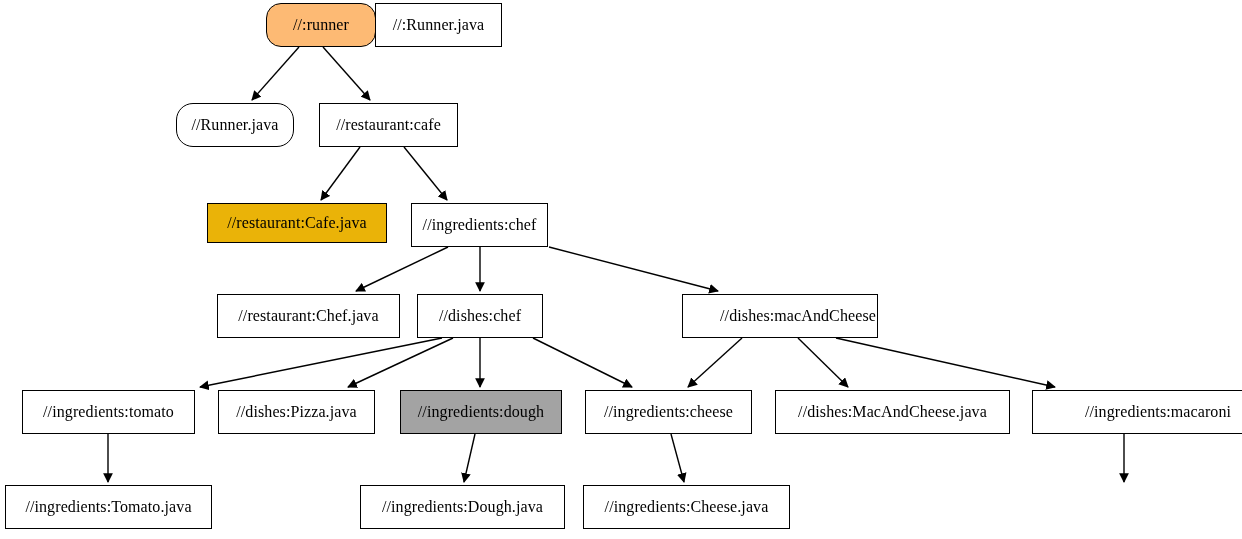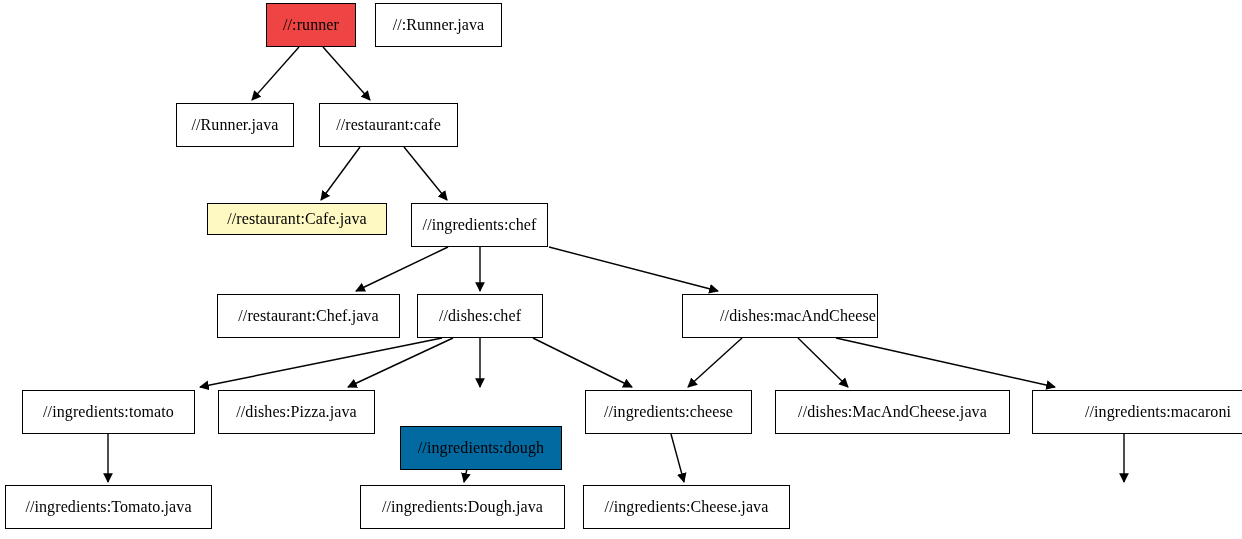--- a/index.html
+++ b/index.html
@@ -73,54 +73,54 @@
         <line x1="798" y1="338" x2="848" y2="387" stroke="#000000" stroke-width="1.4" marker-end="url(#arrow-head)"></line>
         <line x1="836" y1="338" x2="1055" y2="387" stroke="#000000" stroke-width="1.4" marker-end="url(#arrow-head)"></line>
         <line x1="108" y1="434" x2="108" y2="482" stroke="#000000" stroke-width="1.4" marker-end="url(#arrow-head)"></line>
         <line x1="475" y1="434" x2="464" y2="482" stroke="#000000" stroke-width="1.4" marker-end="url(#arrow-head)"></line>
         <line x1="671" y1="434" x2="684" y2="482" stroke="#000000" stroke-width="1.4" marker-end="url(#arrow-head)"></line>
         <line x1="1124" y1="434" x2="1124" y2="482" stroke="#000000" stroke-width="1.4" marker-end="url(#arrow-head)"></line>
       </g>
   </svg>
 
   <div id="node-layer">
-      <div class="graph-node" style="left: 266px; top: 3px; width: 90px; height: 44px; border-color: rgb(0, 0, 0); background: #ef4444;">
+      <div class="graph-node" style="left: 266px; top: 3px; width: 110px; height: 44px; border-color: rgb(0, 0, 0); background: #fdba74; border-radius: 15px;">
         <span class="node-label">//:runner</span>
       </div>
       <div class="graph-node" style="left: 375px; top: 3px; width: 127px; height: 44px; border-color: rgb(0, 0, 0); background: rgb(255, 255, 255);">
         <span class="node-label">//:Runner.java</span>
       </div>
-      <div class="graph-node" style="left: 176px; top: 103px; width: 118px; height: 44px; border-color: rgb(0, 0, 0); background: rgb(255, 255, 255);">
+      <div class="graph-node" style="left: 176px; top: 103px; width: 118px; height: 44px; border-color: rgb(0, 0, 0); background: rgb(255, 255, 255); border-radius: 17px;">
         <span class="node-label">//Runner.java</span>
       </div>
       <div class="graph-node" style="left: 319px; top: 103px; width: 139px; height: 44px; border-color: rgb(0, 0, 0); background: rgb(255, 255, 255);">
         <span class="node-label">//restaurant:cafe</span>
       </div>
-      <div class="graph-node" style="left: 207px; top: 203px; width: 180px; height: 32px; border-color: rgb(0, 0, 0); background: #fef9c3;">
+      <div class="graph-node" style="left: 207px; top: 203px; width: 180px; height: 40px; border-color: rgb(0, 0, 0); background: #eab308;">
         <span class="node-label">//restaurant:Cafe.java</span>
       </div>
       <div class="graph-node" style="left: 411px; top: 203px; width: 137px; height: 44px; border-color: rgb(0, 0, 0); background: rgb(255, 255, 255);">
         <span class="node-label">//ingredients:chef</span>
       </div>
       <div class="graph-node" style="left: 217px; top: 294px; width: 183px; height: 44px; border-color: rgb(0, 0, 0); background: rgb(255, 255, 255);">
         <span class="node-label">//restaurant:Chef.java</span>
       </div>
       <div class="graph-node" style="left: 417px; top: 294px; width: 126px; height: 44px; border-color: rgb(0, 0, 0); background: rgb(255, 255, 255);">
         <span class="node-label">//dishes:chef</span>
       </div>
       <div class="graph-node" style="left: 682px; top: 294px; width: 196px; height: 44px; border-color: rgb(0, 0, 0); background: rgb(255, 255, 255); padding-left: 36px;">
         <span class="node-label">//dishes:macAndCheese</span>
       </div>
       <div class="graph-node" style="left: 22px; top: 390px; width: 173px; height: 44px; border-color: rgb(0, 0, 0); background: rgb(255, 255, 255);">
         <span class="node-label">//ingredients:tomato</span>
       </div>
       <div class="graph-node" style="left: 218px; top: 390px; width: 157px; height: 44px; border-color: rgb(0, 0, 0); background: rgb(255, 255, 255);">
         <span class="node-label">//dishes:Pizza.java</span>
       </div>
-      <div class="graph-node" style="left: 400px; top: 390px; width: 162px; height: 44px; border-color: rgb(0, 0, 0); background: #0369a1; margin-top: 36px;">
+      <div class="graph-node" style="left: 400px; top: 390px; width: 162px; height: 44px; border-color: rgb(0, 0, 0); background: #a3a3a3;">
         <span class="node-label">//ingredients:dough</span>
       </div>
       <div class="graph-node" style="left: 585px; top: 390px; width: 167px; height: 44px; border-color: rgb(0, 0, 0); background: rgb(255, 255, 255);">
         <span class="node-label">//ingredients:cheese</span>
       </div>
       <div class="graph-node" style="left: 775px; top: 390px; width: 235px; height: 44px; border-color: rgb(0, 0, 0); background: rgb(255, 255, 255);">
         <span class="node-label">//dishes:MacAndCheese.java</span>
       </div>
       <div class="graph-node" style="left: 1032px; top: 390px; width: 212px; height: 44px; border-color: rgb(0, 0, 0); background: rgb(255, 255, 255); padding-left: 40px;">
         <span class="node-label">//ingredients:macaroni</span>

